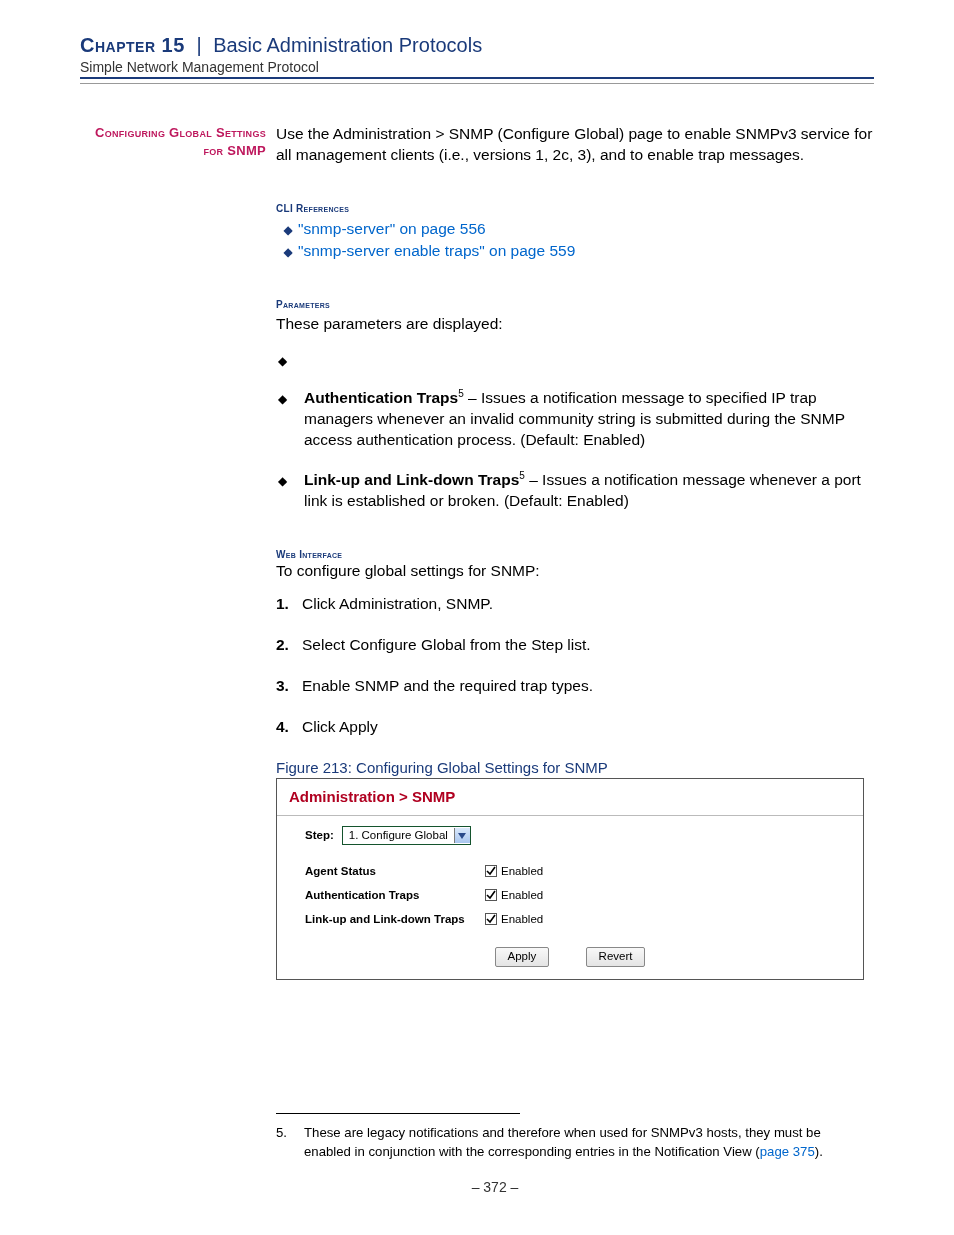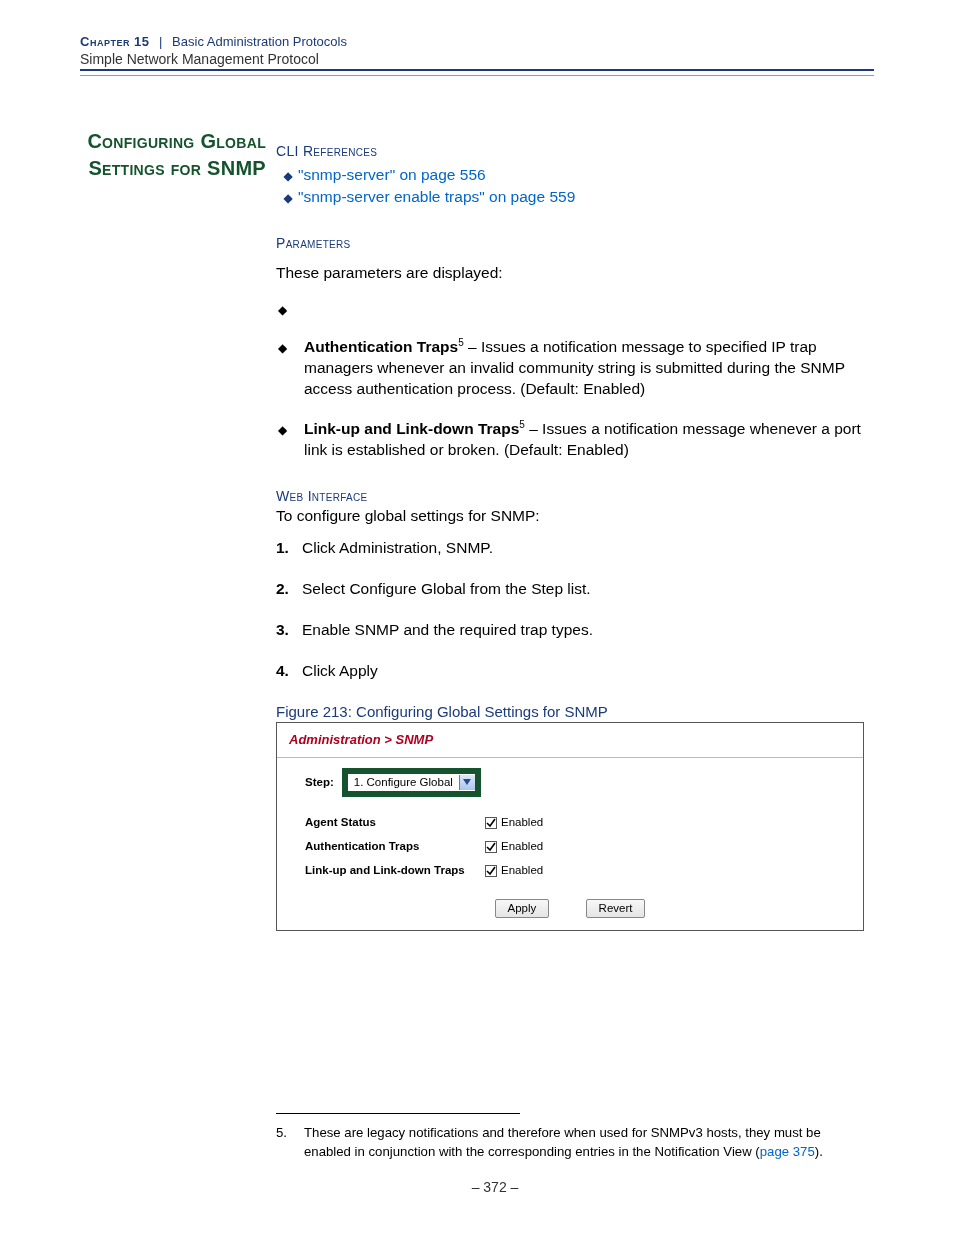--- a/index.html
+++ b/index.html
@@ -15,58 +15,58 @@
     height: 1235px;
     position: relative;
     box-sizing: border-box;
     padding: 34px 80px 0 80px;
   }
   .header-top {
     border-bottom: 2px solid #1a3a7a;
     padding-bottom: 2px;
   }
   .header-line1 {
-    font-size: 13px;
+    font-size: 20px;
   }
   .chapter-label { color: #1a3a7a; font-weight: bold; font-variant: small-caps; letter-spacing: 0.5px; }
   .chapter-sep { color: #1a3a7a; margin: 0 6px; }
   .chapter-title { color: #1a3a7a; }
   .header-line2 { font-size: 14px; color: #333; margin-top: 2px; }
   .header-rule { border-top: 1px solid #999; margin-top: 4px; }
 
   .body-area { margin-top: 40px; }
   .row { display: flex; align-items: flex-start; }
   .margin-col { width: 196px; flex: 0 0 196px; text-align: right; padding-right: 10px; box-sizing: border-box; }
-  .margin-heading { color: #14532d; font-weight: bold; font-variant: small-caps; font-size: 20px; letter-spacing: 0.3px; line-height: 1.35; margin-top: 12px; }
+  .margin-heading { color: #be185d; font-weight: bold; font-variant: small-caps; font-size: 13px; letter-spacing: 0.3px; line-height: 1.35; }
   .content-col { flex: 1; line-height: 1.35; }
 
-  .sec-label { color: #1a3a7a; font-weight: normal; font-variant: small-caps; font-size: 14px; letter-spacing: 0.3px; margin-top: 26px; }
+  .sec-label { color: #1a3a7a; font-weight: bold; font-variant: small-caps; font-size: 10px; letter-spacing: 0.3px; margin-top: 36px; }
   .diamond { color: #1a3a7a; font-size: 12px; display: inline-block; width: 20px; text-align: center; }
   .ref-list { margin: 4px 0 0 2px; }
   .ref-list div { margin: 1px 0; }
   .link { color: #0066cc; }
-  .param-intro { margin-top: 10px; }
+  .param-intro { margin-top: 2px; }
   .param-list { margin-top: 14px; }
   .param-item { display: flex; margin: 0 0 18px 2px; }
   .param-bullet { width: 26px; flex: 0 0 26px; color: #000; font-size: 12px; padding-top: 4px; }
   .bold { font-weight: bold; }
   .sup { font-size: 10px; vertical-align: super; }
 
   .steps { margin-top: 12px; }
   .step { display: flex; margin-bottom: 20px; }
   .step-num { width: 26px; flex: 0 0 26px; font-weight: bold; }
   .fig-caption { color: #1a3a7a; font-weight: normal; font-size: 15px; margin-top: 4px; }
 
   
   .fig-box { border: 1px solid #555; width: 588px; box-sizing: border-box; padding: 8px 12px 12px 12px; font-family: Arial, sans-serif; }
-  .fig-breadcrumb { color: #b00020; font-weight: bold; font-size: 13px; padding-bottom: 6px; font-style: italic; }
+  .fig-breadcrumb { color: #b00020; font-weight: bold; font-size: 15px; padding-bottom: 6px; }
   .fig-hr { border-top: 1px solid #bbb; margin: 2px -12px 10px -12px; }
   .step-row { font-size: 11.5px; margin: 0 0 14px 16px; display: flex; align-items: center; }
   .step-label { font-weight: bold; margin-right: 8px; }
-  .step-select { border: 6px solid #14532d; font-size: 11.5px; height: 17px; display: inline-flex; align-items: center; background: #fff; }
+  .step-select { border: 1px solid #14532d; font-size: 11.5px; height: 17px; display: inline-flex; align-items: center; background: #fff; }
   .step-select .sel-text { padding: 0 6px; }
   .step-select .sel-btn { width: 15px; height: 15px; border-left: 1px solid #7a7a7a; background: linear-gradient(#dbe9fb, #a9c6ef); display: flex; align-items: center; justify-content: center; }
   .sel-btn svg { width: 8px; height: 6px; }
 
   .opt-table { margin-left: 16px; font-size: 11.5px; }
   .opt-row { display: flex; align-items: center; height: 24px; }
   .opt-label { width: 180px; font-weight: bold; }
   .chk { width: 12px; height: 12px; border: 1px solid #555; background: #fff; display: inline-flex; align-items: center; justify-content: center; margin-right: 4px; box-sizing: border-box; }
   .chk svg { width: 10px; height: 10px; }
   .btn-row { text-align: center; margin-top: 14px; }
@@ -91,20 +91,21 @@
     <div class="header-line2">Simple Network Management Protocol</div>
   </div>
   <div class="header-rule"></div>
 
   <div class="body-area">
     <div class="row">
       <div class="margin-col">
         <div class="margin-heading">Configuring Global Settings for SNMP</div>
       </div>
       <div class="content-col">
+        <div>Use the Administration &gt; SNMP (Configure Global) page to enable SNMPv3 service for all management clients (i.e., versions 1, 2c, 3), and to enable trap messages.</div>
 
         <div class="sec-label">CLI References</div>
         <div class="ref-list">
           <div><span class="diamond">◆</span><span class="link">"snmp-server" on page 556</span></div>
           <div><span class="diamond">◆</span><span class="link">"snmp-server enable traps" on page 559</span></div>
         </div>
 
         <div class="sec-label">Parameters</div>
         <div class="param-intro">These parameters are displayed:</div>
 

